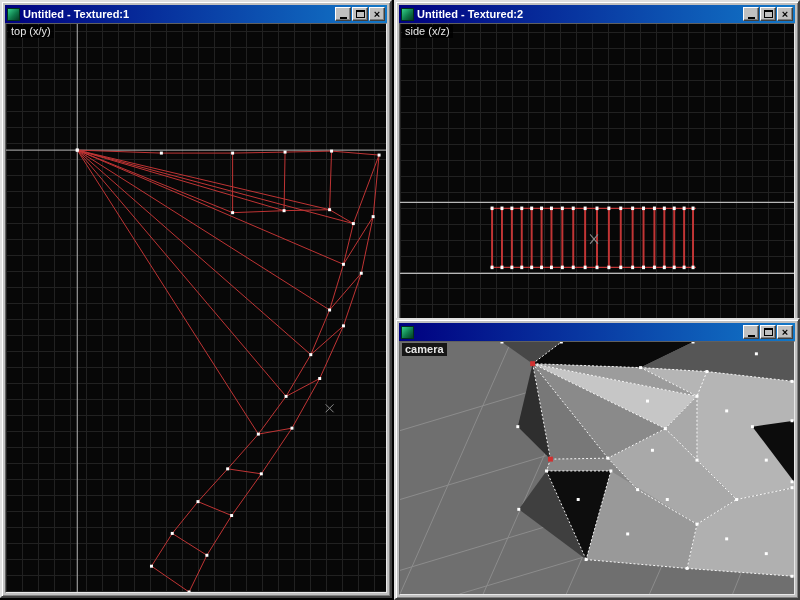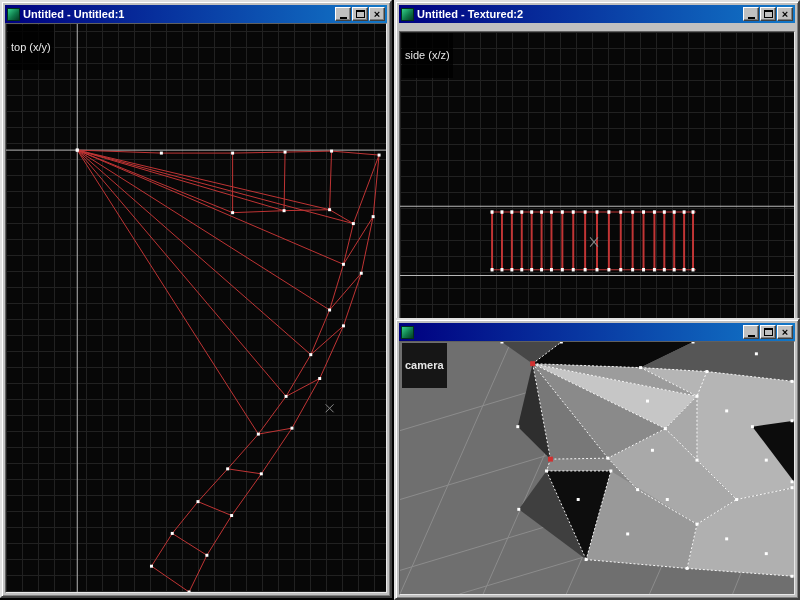--- a/index.html
+++ b/index.html
@@ -8,21 +8,21 @@
     background:#000;font-family:"Liberation Sans",sans-serif;
   }
   .window{
     position:absolute;box-sizing:border-box;
     background:#c0c0c0;
     border:2px solid;border-color:#dfdfdf #404040 #404040 #dfdfdf;
     box-shadow:inset 1px 1px 0 #ffffff, inset -1px -1px 0 #808080;
     padding:3px;display:flex;flex-direction:column;
   }
   #win1{left:0;top:0;width:392px;height:598px;}
-  #win2{left:394px;top:0;width:406px;height:375px;gap:8px;}
+  #win2{left:394px;top:0;width:406px;height:375px;}
   #win3{left:394px;top:318px;width:406px;height:282px;}
   .titlebar{
     height:18px;flex:0 0 18px;display:flex;align-items:center;gap:3px;
     padding:0 2px;overflow:hidden;
   }
   .app-icon{
     width:13px;height:13px;flex:0 0 13px;
     background:linear-gradient(135deg,#35d08a 0%,#0e7a4a 55%,#063a24 100%);
     border:1px solid #02301c;box-sizing:border-box;
   }
@@ -42,30 +42,30 @@
   .g-min{width:7px;height:2px;background:#000;margin-top:7px;}
   .g-max{width:9px;height:8px;box-sizing:border-box;border:1px solid #000;border-top-width:2px;}
   .client{
     position:relative;flex:1 1 auto;overflow:hidden;
     border:1px solid;border-color:#606060 #e8e8e8 #e8e8e8 #606060;
   }
   .client svg{position:absolute;left:0;top:0;width:100%;height:100%;}
   .vp-label{
     position:absolute;top:1px;left:2px;z-index:3;
     color:#e6e6e6;font-size:11px;line-height:13px;
-    background:rgba(0,0,0,0.8);padding:16px 3px;white-space:nowrap;
+    background:rgba(0,0,0,0.8);padding:0 3px;white-space:nowrap;
   }
 </style>
 </head>
 <body>
 
 <div class="window" id="win1">
   <div class="titlebar" style="background: linear-gradient(90deg, rgb(0, 0, 128), rgb(18, 120, 200));">
     <div class="app-icon"></div>
-    <span class="title-text">Untitled - Untitled:1</span>
+    <span class="title-text">Untitled - Textured:1</span>
     <div class="tbtns">
       <div class="tbtn">
           <div class="g-min"></div>
         </div>
       <div class="tbtn">
           <div class="g-max"></div>
         </div>
       <div class="tbtn">
           <span>×</span>
         </div>

